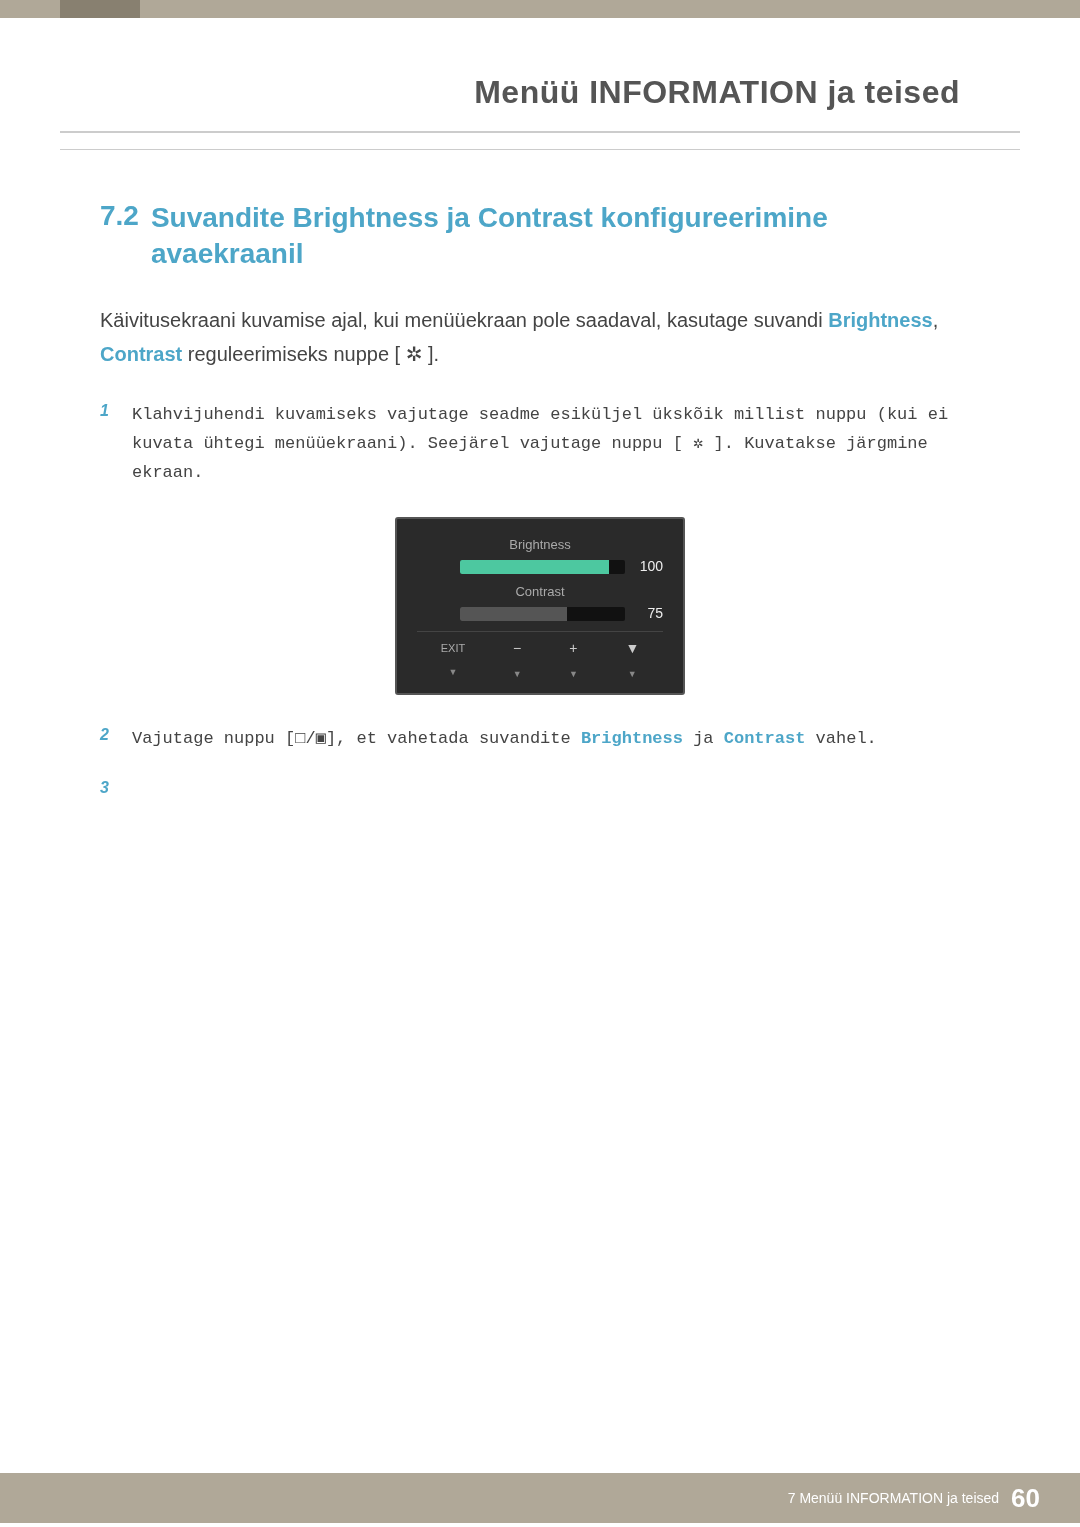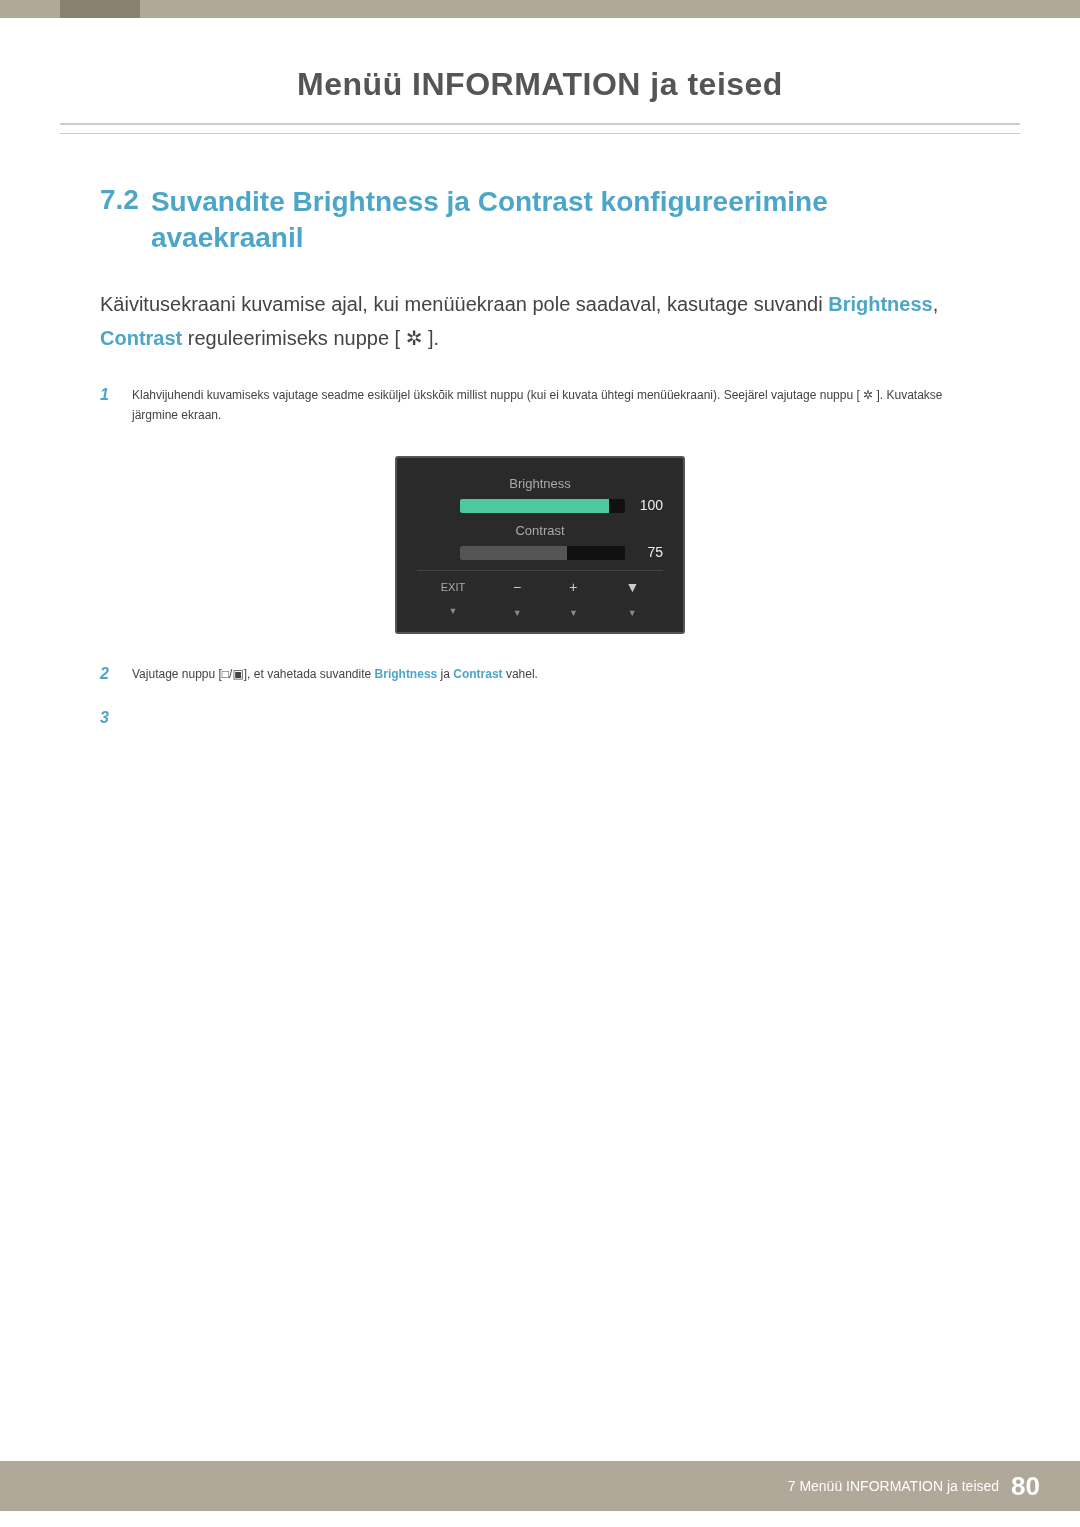--- a/index.html
+++ b/index.html
@@ -23,24 +23,24 @@
       position: absolute;
       left: 60px;
       top: 0;
       width: 80px;
       height: 18px;
       background: #888070;
     }
 
     
     .page-header {
-      text-align: center;
+      text-align: right;
       padding: 40px 60px 20px 60px;
       border-bottom: 2px solid #cccccc;
-      margin: 8px 60px;
+      margin: 16px 60px;
     }
 
     .page-title {
       font-size: 32px;
       font-weight: bold;
       color: #555555;
       letter-spacing: 0.5px;
     }
 
     
@@ -96,23 +96,24 @@
       font-size: 16px;
       font-style: italic;
       color: #4da6c8;
       font-weight: bold;
       min-width: 24px;
       margin-right: 8px;
       margin-top: 1px;
     }
 
     .step-text {
-      font-size: 12px;
+      font-size: 17px;
       color: #444444;
       line-height: 1.7;
+      font-family: Liberation Mono, monospace;
     }
 
     
     .ui-mockup-container {
       display: flex;
       justify-content: center;
       margin: 30px 0 30px 0;
     }
 
     .ui-mockup {
@@ -200,21 +201,21 @@
     }
 
     .ui-btn-arrow {
       font-size: 9px;
       color: #888888;
     }
 
     
     .page-footer {
       position: absolute;
-      bottom: 16px;
+      bottom: 4px;
       left: 0;
       right: 0;
       height: 50px;
       background: #b0a898;
       display: flex;
       align-items: center;
       justify-content: flex-end;
       padding: 0 40px;
     }
 
@@ -318,14 +319,14 @@
   </div>
 
   <div class="step">
     <span class="step-number">3</span>
   </div>
 
 </div>
 
 <div class="page-footer">
   <span class="footer-text">7 Menüü INFORMATION ja teised</span>
-  <span class="footer-page-number">80</span>
+  <span class="footer-page-number">60</span>
 </div>
 
 </body></html>

